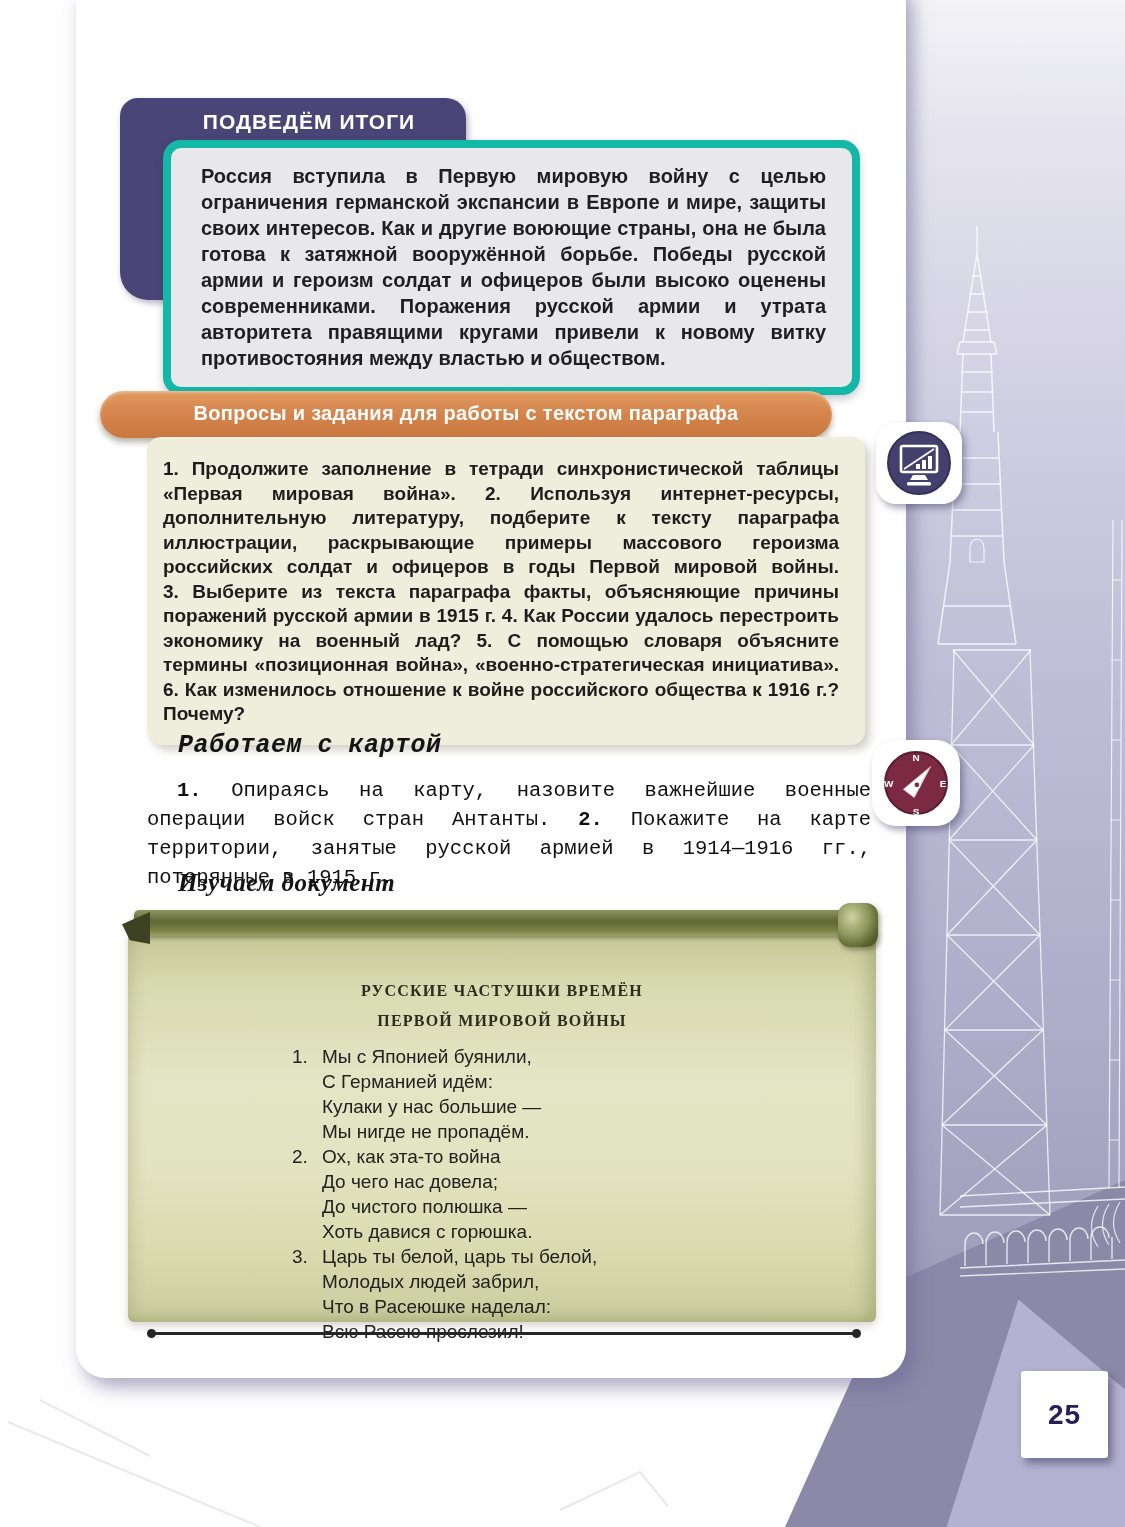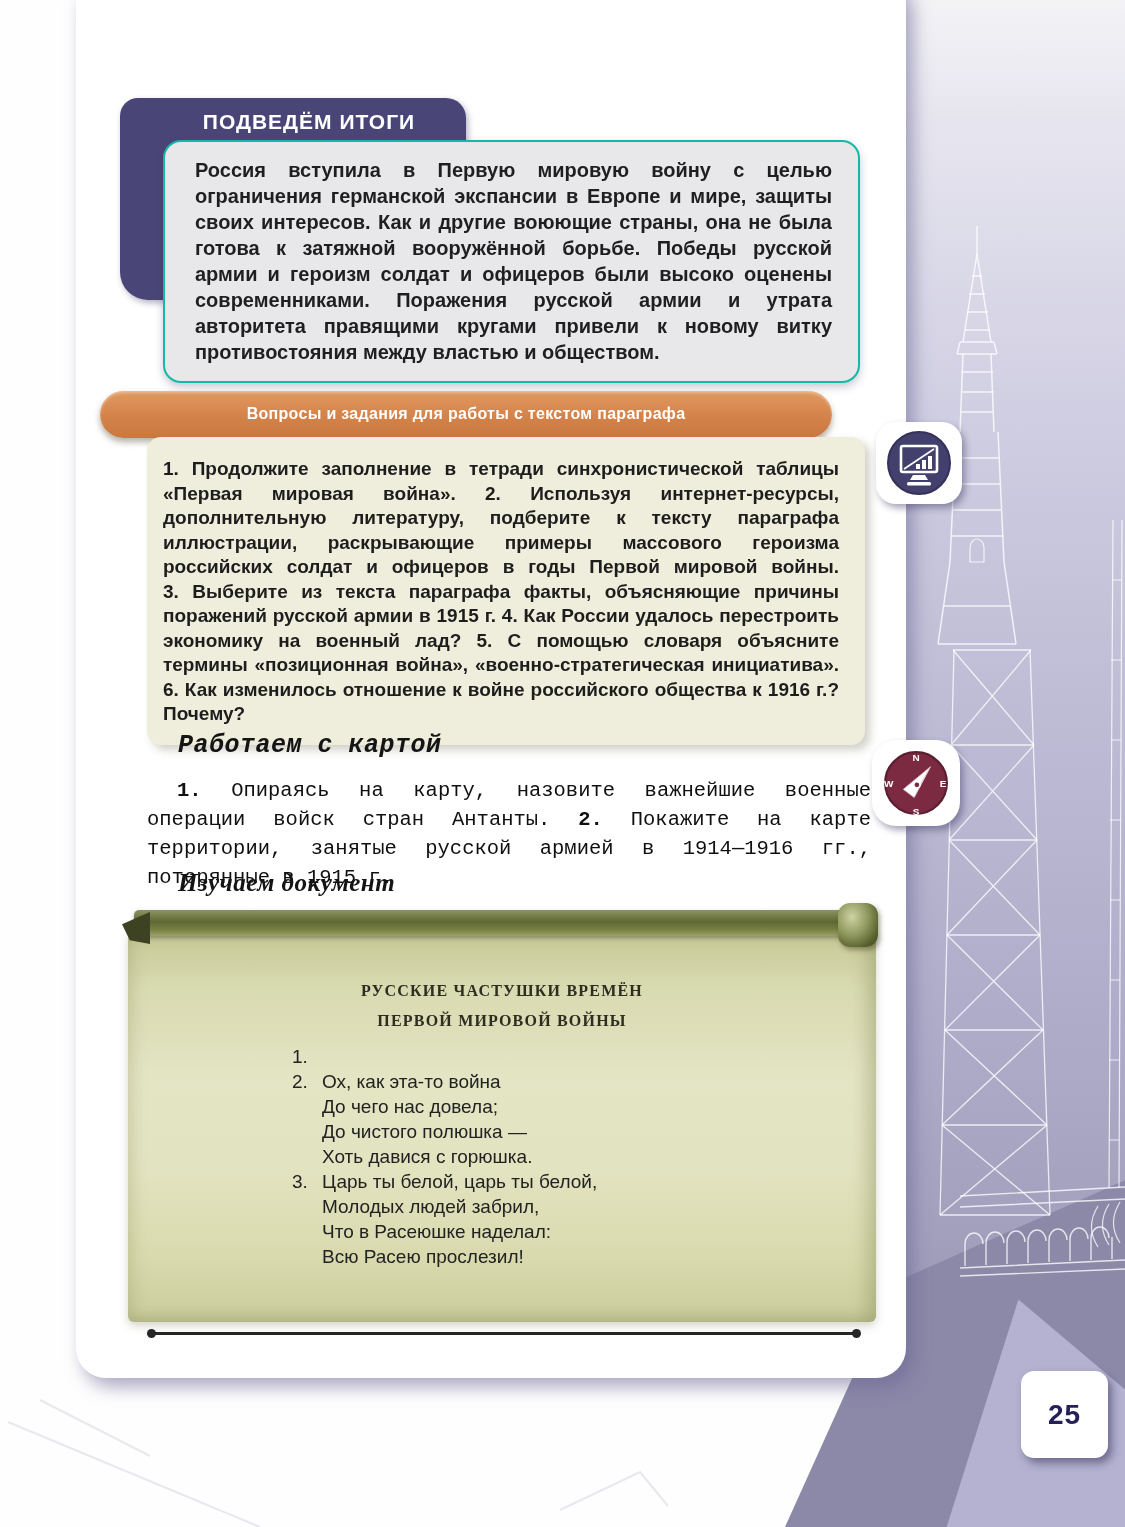--- a/index.html
+++ b/index.html
@@ -39,38 +39,38 @@
     background:#4a4577;border-radius:18px 20px 2px 28px;
     box-shadow:2px 3px 6px rgba(40,35,80,.35);
   }
   .tab-label{
     position:absolute;left:120px;top:98px;width:346px;height:47px;
     color:#ffffff;font-size:21px;font-weight:700;letter-spacing:1px;
     text-align:center;line-height:47px;padding-left:32px;box-sizing:border-box;
   }
   .summary-box{
     position:absolute;left:163px;top:140px;width:697px;box-sizing:border-box;
-    background:#e8e7ea;border:2px solid #14b8a6;border-radius:18px;
+    background:#e8e7ea;border:8px solid #14b8a6;border-radius:18px;
     box-shadow:0 4px 9px rgba(60,55,90,.28);
     padding:15px 26px 16px 30px;
   }
   .summary-box p{
     margin:0;font-size:20px;line-height:26px;font-weight:700;color:#1f1f22;
     text-align:justify;
   }
 
   
   .q-banner{
     position:absolute;left:100px;top:391px;width:732px;height:47px;box-sizing:border-box;
     background:linear-gradient(180deg,#e09a5f 0%,#d3824a 55%,#c97840 100%);
     border-radius:24px;
     box-shadow:0 4px 6px rgba(90,80,55,.45), inset 0 2px 3px rgba(255,255,255,.35);
   }
   .q-banner span{
-    display:block;color:#ffffff;font-size:16px;font-weight:700;
+    display:block;color:#ffffff;font-size:20px;font-weight:700;
     text-align:center;line-height:45px;letter-spacing:.3px;
   }
   .q-box{
     position:absolute;left:147px;top:437px;width:718px;box-sizing:border-box;
     background:#efeedc;border-radius:14px;
     box-shadow:5px 5px 9px rgba(115,112,85,.32);
     padding:20px 26px 18px 16px;
   }
   .q-box p{
     margin:0;font-size:19px;line-height:24.5px;font-weight:700;color:#1d1d1d;
@@ -140,21 +140,21 @@
     position:absolute;background:#ffffff;border-radius:20px;
     box-shadow:3px 4px 7px rgba(55,50,95,.45);
     display:flex;align-items:center;justify-content:center;
   }
   .badge-monitor{left:876px;top:422px;width:86px;height:82px;}
   .badge-compass{left:872px;top:740px;width:88px;height:86px;border-radius:24px;}
 
   
   .page-badge{
     position:absolute;left:1021px;top:1371px;width:87px;height:87px;
-    background:#ffffff;border-radius:13px;
+    background:#ffffff;border-radius:3px;
     box-shadow:4px 5px 9px rgba(40,35,80,.5);
     display:flex;align-items:center;justify-content:center;
   }
   .page-badge span{font-size:28px;font-weight:800;color:#252158;letter-spacing:1px;}
 </style>
 </head>
 <body>
 
 <div class="page">
 
@@ -226,20 +226,26 @@
 
   <div class="scroll">
     <div class="parchment">
       <div class="doc-title">
         <div>РУССКИЕ ЧАСТУШКИ ВРЕМЁН</div>
         <div>ПЕРВОЙ МИРОВОЙ ВОЙНЫ</div>
       </div>
       <div class="verses" id="verses">
           <div class="verse">
             <div class="verse-num">1.</div>
+            <div class="verse-lines">
+              <div>Мы с Японией буянили,</div>
+              <div>С Германией идём:</div>
+              <div>Кулаки у нас большие —</div>
+              <div>Мы нигде не пропадём.</div>
+            </div>
           </div>
           <div class="verse">
             <div class="verse-num">2.</div>
             <div class="verse-lines">
               <div>Ох, как эта-то война</div>
               <div>До чего нас довела;</div>
               <div>До чистого полюшка —</div>
               <div>Хоть давися с горюшка.</div>
             </div>
           </div>

